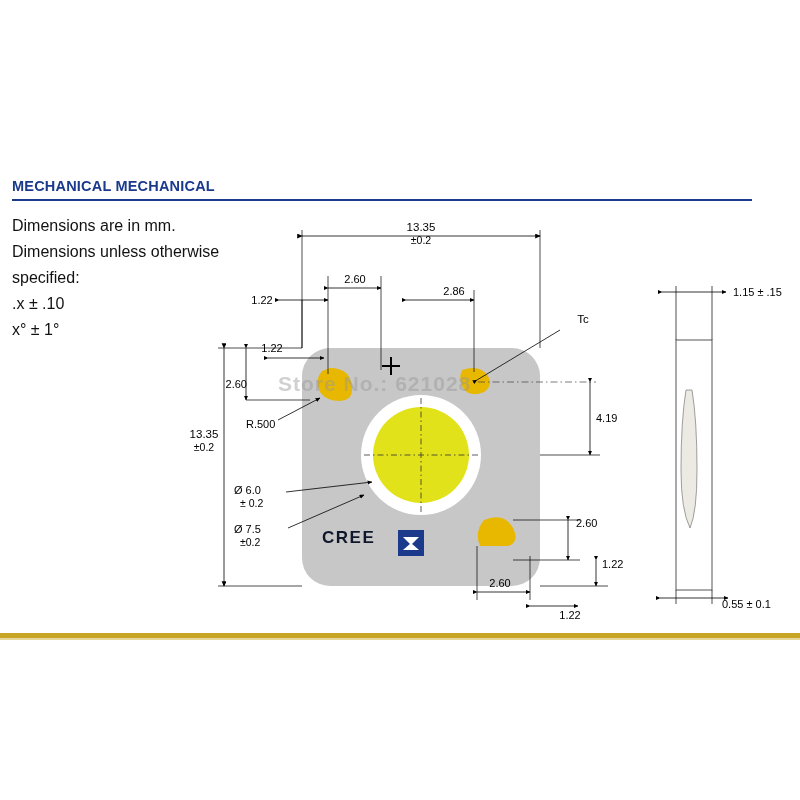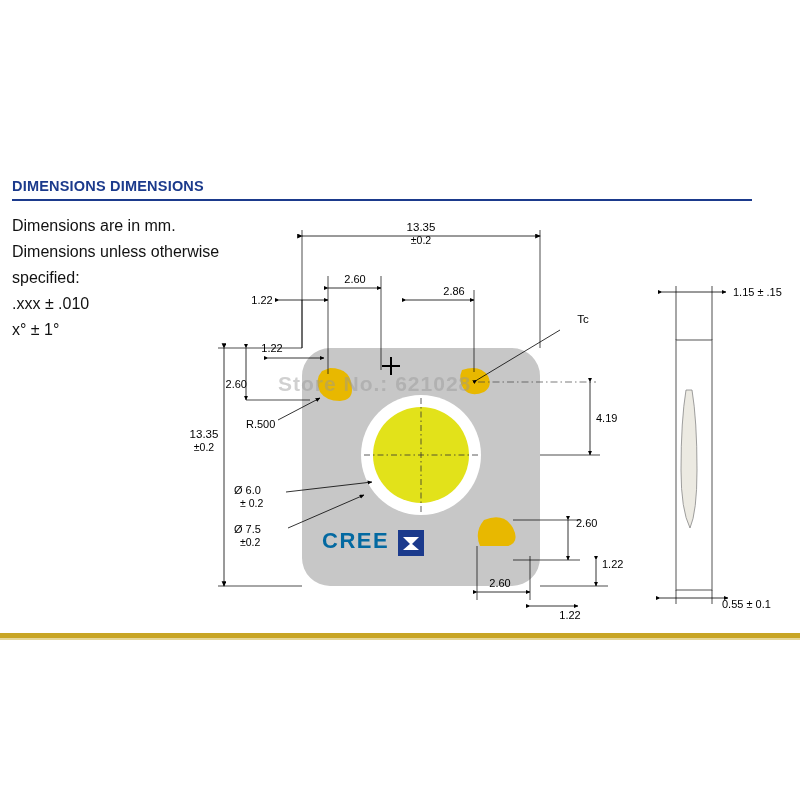--- a/index.html
+++ b/index.html
@@ -83,39 +83,39 @@
     font-weight: bold;
     color: rgba(150,150,150,0.45);
     letter-spacing: 1px;
     user-select: none;
     text-align: right;
   }
   .cree-text {
     position: absolute;
     left: 322px;
     top: 528px;
-    font-size: 22px;
+    font-size: 17px;
     font-weight: bold;
-    color: #0369a1;
+    color: #0f172a;
     letter-spacing: 1.5px;
   }
 </style>
 </head>
 <body>
 
 <div id="page">
 
-  <div class="section-title">DIMENSIONS DIMENSIONS</div>
+  <div class="section-title">MECHANICAL MECHANICAL</div>
   <div class="title-rule"></div>
 
   <div class="notes">
     <div>Dimensions are in mm.</div>
     <div>Dimensions unless otherwise</div>
     <div>specified:</div>
-    <div>.xxx ± .010</div>
+    <div>.x ± .10</div>
     <div>x° ± 1°</div>
   </div>
 
   <svg id="drawing" viewBox="0 0 800 800">
     <defs>
       <marker id="ah" markerWidth="7" markerHeight="7" refX="6" refY="3" orient="auto">
         <path d="M0,0 L7,3 L0,6 z" fill="#000"></path>
       </marker>
       <marker id="ahs" markerWidth="6" markerHeight="6" refX="5.5" refY="2.6" orient="auto">
         <path d="M0,0 L6,2.6 L0,5.2 z" fill="#000"></path>

